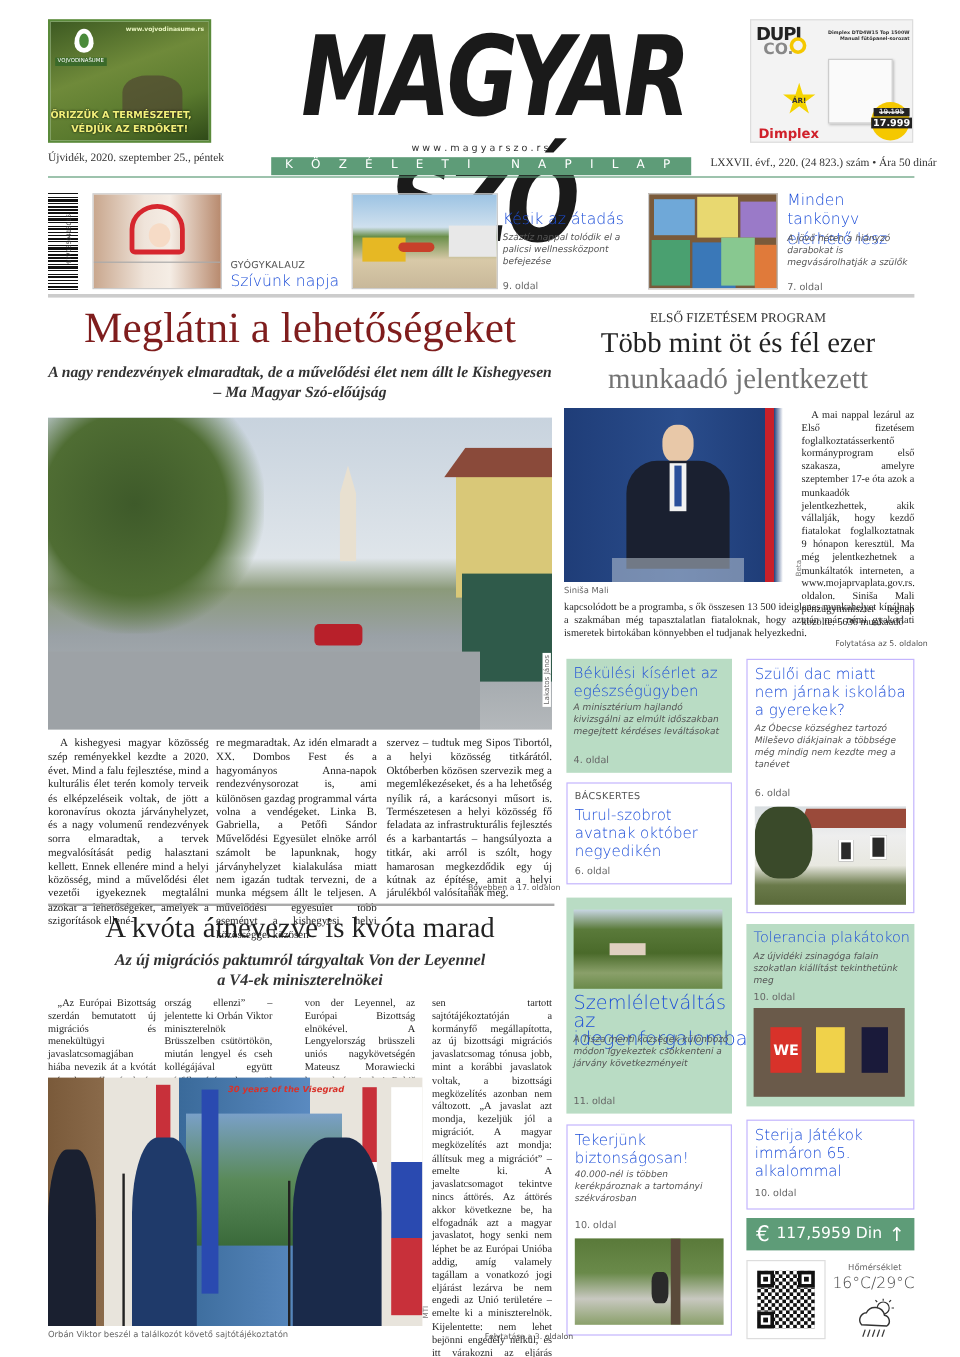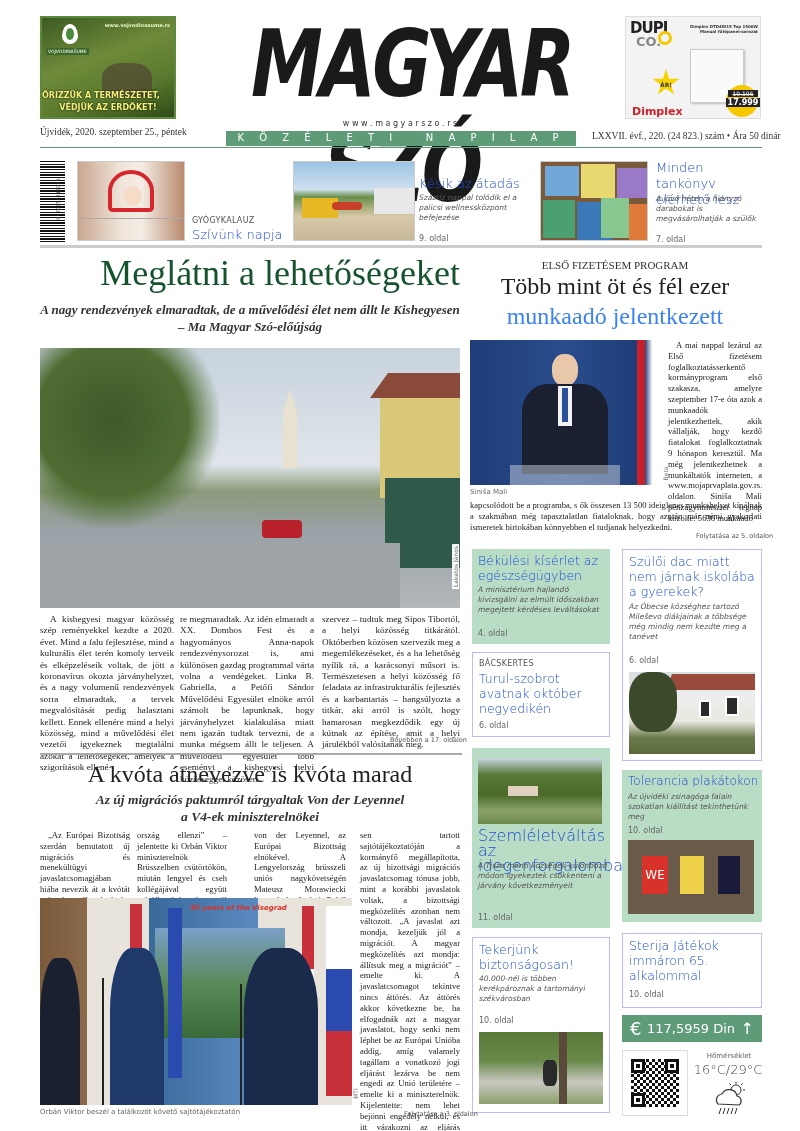--- a/index.html
+++ b/index.html
@@ -81,21 +81,21 @@
   <div style="position:absolute;left:36px;top:40px;width:36px;height:38px;background:#3a78b8;"></div>
   <div style="position:absolute;left:60px;top:36px;width:28px;height:40px;background:#88c890;"></div>
   <div style="position:absolute;left:88px;top:42px;width:20px;height:36px;background:#e07a3a;"></div>
 </div>
 <div class="ttl" style="position:absolute;left:656px;top:160px;width:110px;font-size:13px;line-height:16px;">Minden tankönyv elérhető lesz</div>
 <div class="sub" style="position:absolute;left:656px;top:194px;width:104px;font-size:7.5px;line-height:10px;">A jövő héten a hiányzó darabokat is megvásárolhatják a szülők</div>
 <div class="pg" style="position:absolute;left:656px;top:235px;">7. oldal</div>
 
 <div style="position:absolute;left:40px;top:245px;width:722px;height:3px;background:#ccc;"></div>
 
-<div class="serif" style="position:absolute;left:40px;top:252px;width:420px;text-align:right;font-size:36px;color:#14532d;">Meglátni a lehetőségeket</div>
+<div class="serif" style="position:absolute;left:40px;top:252px;width:420px;text-align:center;font-size:36px;color:#7f1d1d;">Meglátni a lehetőségeket</div>
 <div class="serif" style="position:absolute;left:30px;top:302px;width:440px;text-align:center;font-size:13px;font-style:italic;font-weight:bold;color:#333;">A nagy rendezvények elmaradtak, de a művelődési élet nem állt le Kishegyesen</div>
 <div class="serif" style="position:absolute;left:40px;top:319px;width:420px;text-align:center;font-size:13px;font-style:italic;font-weight:bold;color:#333;">– Ma Magyar Szó-előújság</div>
 
 <div class="photo" style="left:40px;top:348px;width:420px;height:260px;background:linear-gradient(180deg,#c8d3de 0%,#dfe5ea 45%,#8b9a7a 55%,#9aa1a6 70%,#b4b8bb 100%);">
   <div style="position:absolute;left:0;top:0;width:180px;height:180px;background:radial-gradient(ellipse at 40% 40%,#3e5a2a 0%,#4f6d33 50%,transparent 72%);"></div>
   <div style="position:absolute;left:243px;top:40px;width:14px;height:80px;background:#e8e0d0;clip-path:polygon(50% 0,100% 30%,100% 100%,0 100%,0 30%);"></div>
   <div style="position:absolute;left:340px;top:40px;width:80px;height:110px;background:#d9c878;"></div>
   <div style="position:absolute;left:330px;top:25px;width:90px;height:25px;background:#8a4a3a;clip-path:polygon(20% 0,100% 0,100% 100%,0 100%);"></div>
   <div style="position:absolute;left:345px;top:130px;width:75px;height:90px;background:#2f5a4a;"></div>
   <div style="position:absolute;left:222px;top:172px;width:40px;height:18px;background:#b8202a;border-radius:4px;"></div>
@@ -105,21 +105,21 @@
 
 <div class="body-text" style="position:absolute;left:40px;top:614px;width:134px;text-indent:10px;">A kishegyesi magyar közösség szép reményekkel kezdte a 2020. évet. Mind a falu fejlesztése, mind a kulturális élet terén komoly terveik és elképzeléseik voltak, de jött a koronavírus okozta járványhelyzet, és a nagy volumenű rendezvények sorra elmaradtak, a tervek megvalósítását pedig halasztani kellett. Ennek ellenére mind a helyi közösség, mind a művelődési élet vezetői igyekeznek megtalálni azokat a lehetőségeket, amelyek a szigorítások ellené-</div>
 <div class="body-text" style="position:absolute;left:180px;top:614px;width:134px;">re megmaradtak. Az idén elmaradt a XX. Dombos Fest és a hagyományos Anna-napok rendezvénysorozat is, ami különösen gazdag programmal várta volna a vendégeket. Linka B. Gabriella, a Petőfi Sándor Művelődési Egyesület elnöke arról számolt be lapunknak, hogy járványhelyzet kialakulása miatt nem igazán tudtak tervezni, de a munka mégsem állt le teljesen. A művelődési egyesület több eseményt a kishegyesi helyi közösséggel közösen</div>
 <div class="body-text" style="position:absolute;left:322px;top:614px;width:138px;">szervez – tudtuk meg Sipos Tibortól, a helyi közösség titkárától. Októberben közösen szervezik meg a megemlékezéseket, és a ha lehetőség nyílik rá, a karácsonyi műsort is. Természetesen a helyi közösség fő feladata az infrastrukturális fejlesztés és a karbantartás – hangsúlyozta a titkár, aki arról is szólt, hogy hamarosan megkezdődik egy új kútnak az építése, amit a helyi járulékból valósítanak meg.</div>
 <div class="sans" style="position:absolute;left:390px;top:736px;font-size:6.5px;color:#555;">Bővebben a 17. oldalon</div>
 
 <div style="position:absolute;left:40px;top:753px;width:422px;height:2px;background:#aaa;"></div>
 
 <div class="serif" style="position:absolute;left:470px;top:259px;width:290px;text-align:center;font-size:11px;color:#333;">ELSŐ FIZETÉSEM PROGRAM</div>
 <div class="serif" style="position:absolute;left:470px;top:273px;width:290px;text-align:center;font-size:24px;color:#222;">Több mint öt és fél ezer</div>
-<div class="serif" style="position:absolute;left:470px;top:303px;width:290px;text-align:center;font-size:24px;color:#3b82f6;">munkaadó jelentkezett</div>
+<div class="serif" style="position:absolute;left:470px;top:303px;width:290px;text-align:center;font-size:24px;color:#737373;">munkaadó jelentkezett</div>
 
 <div class="photo" style="left:470px;top:340px;width:190px;height:145px;background:linear-gradient(90deg,#1f3d78 0%,#2a4d8c 50%,#1f3d78 88%,#c8202a 88%,#c8202a 92%,#1f3d78 92%,#fff 96%);">
   <div style="position:absolute;left:82px;top:14px;width:26px;height:32px;background:#e8c8a8;border-radius:45%;"></div>
   <div style="position:absolute;left:52px;top:44px;width:86px;height:90px;background:#1a2030;border-radius:30% 30% 0 0;"></div>
   <div style="position:absolute;left:88px;top:46px;width:14px;height:40px;background:#f2f2f2;"></div>
   <div style="position:absolute;left:92px;top:48px;width:6px;height:34px;background:#2a4f9a;"></div>
   <div style="position:absolute;left:40px;top:125px;width:110px;height:20px;background:rgba(200,210,220,0.5);"></div>
 </div>
 <div class="sans" style="position:absolute;left:659px;top:470px;font-size:6px;color:#777;transform:rotate(-90deg);">Beta</div>
 <div class="sans" style="position:absolute;left:470px;top:488px;font-size:7px;color:#666;">Siniša Mali</div>
@@ -159,21 +159,21 @@
   <div class="ttl" style="position:absolute;left:6px;top:80px;width:134px;font-size:16px;line-height:15px;">Szemléletváltás az idegenforgalomban?</div>
   <div class="sub" style="position:absolute;left:6px;top:113px;width:130px;font-size:7.5px;line-height:10px;">A Tisza menti községek különböző módon igyekeztek csökkenteni a járvány következményeit</div>
   <div class="pg" style="position:absolute;left:6px;top:165px;">11. oldal</div>
 </div>
 
 <div class="gbox" style="left:622px;top:770px;width:140px;height:152px;">
   <div class="ttl" style="position:absolute;left:6px;top:4px;width:134px;font-size:12px;line-height:15px;">Tolerancia plakátokon</div>
   <div class="sub" style="position:absolute;left:6px;top:22px;width:130px;font-size:7.5px;line-height:10px;">Az újvidéki zsinagóga falain szokatlan kiállítást tekinthetünk meg</div>
   <div class="pg" style="position:absolute;left:6px;top:56px;">10. oldal</div>
   <div class="photo" style="left:6px;top:70px;width:126px;height:74px;background:#6a5a4a;">
-    <div style="position:absolute;left:14px;top:16px;width:26px;height:38px;background:#d8322a;color:#fff;font-family:'DejaVu Sans',sans-serif;font-weight:normal;font-size:12px;text-align:center;line-height:38px;">WE</div>
+    <div style="position:absolute;left:14px;top:16px;width:26px;height:38px;background:#d8322a;color:#fff;font-family:'DejaVu Sans',sans-serif;font-weight:bold;font-size:12px;text-align:center;line-height:38px;">WE</div>
     <div style="position:absolute;left:52px;top:16px;width:24px;height:38px;background:#f0d24a;"></div>
     <div style="position:absolute;left:90px;top:16px;width:22px;height:38px;background:#1a1a3a;"></div>
   </div>
 </div>
 
 <div class="box" style="left:472px;top:937px;width:138px;height:176px;">
   <div class="ttl" style="position:absolute;left:6px;top:4px;width:120px;font-size:12.5px;line-height:15px;">Tekerjünk biztonságosan!</div>
   <div class="sub" style="position:absolute;left:6px;top:36px;width:126px;font-size:7.5px;line-height:10px;">40.000-nél is többen kerékpároznak a tartományi székvárosban</div>
   <div class="pg" style="position:absolute;left:6px;top:78px;">10. oldal</div>
   <div class="photo" style="left:6px;top:94px;width:124px;height:72px;background:linear-gradient(180deg,#5a7a3a 0%,#6a8a4a 40%,#c8c8c0 70%,#8aa06a 100%);">

